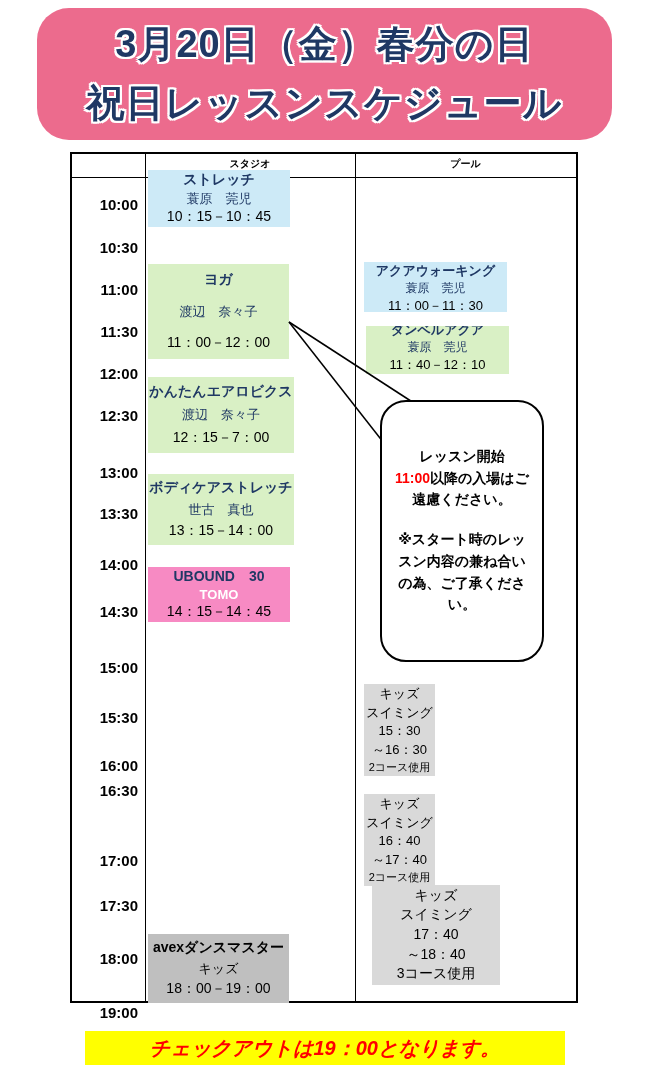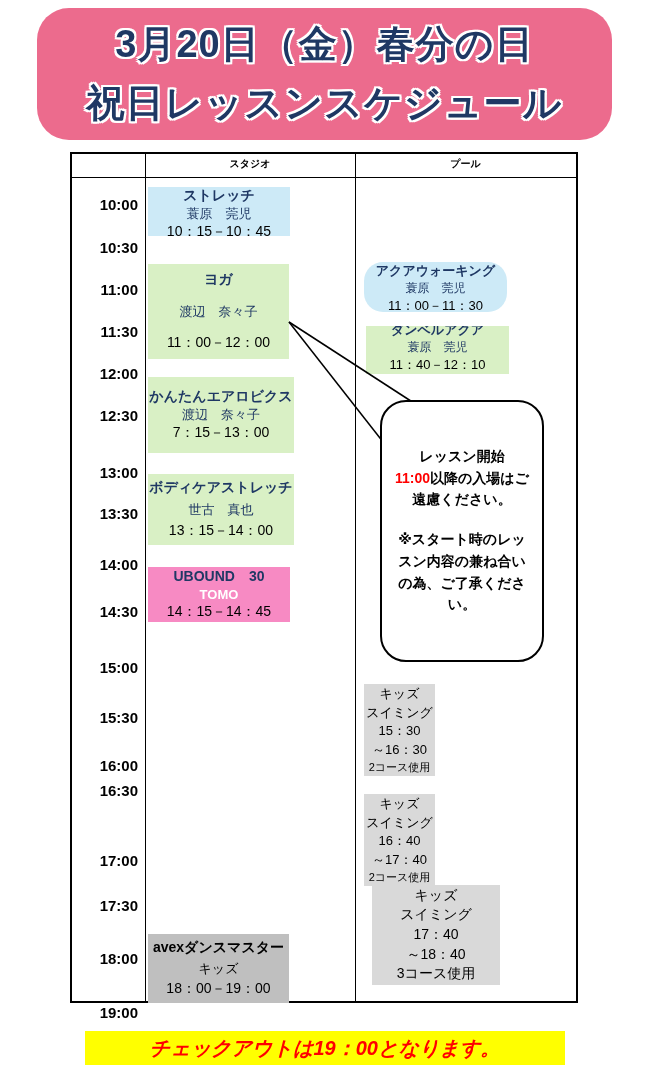--- a/index.html
+++ b/index.html
@@ -27,30 +27,30 @@
   .time-label { position:absolute; left:0; width:66px; text-align:right;
     font-size:15px; font-weight:bold; color:#000;margin-top:20px; }
 
   
   .block { position:absolute; display:flex; flex-direction:column; align-items:center;
     text-align:center; color:#000; overflow:hidden; }
   .block .title { font-weight:bold; color:var(--navy,#1F3864); font-size:14px; }
   .block .name  { color:var(--navy,#1F3864); font-size:13px; }
   .block .time  { color:#000; font-size:14px; }
 
-  .b-stretch  { left:76px;  top:33px;  width:142px; height:49px;  background:var(--cyan-block,#CDEAF7); justify-content:space-evenly; }
+  .b-stretch  { left:76px;  top:16px;  width:142px; height:57px;  background:var(--cyan-block,#CDEAF7); justify-content:space-evenly; }
   .b-yoga     { left:76px;  top:110px; width:141px; height:95px;  background:var(--green-block,#D9F0C5); justify-content:space-between; padding:7px 0; }
-  .b-aerobics { left:76px;  top:223px; width:146px; height:76px;  background:var(--green-block,#D9F0C5); justify-content:center; padding:6px 0; }
+  .b-aerobics { left:76px;  top:223px; width:146px; height:76px;  background:var(--green-block,#D9F0C5); justify-content:space-between; padding:6px 0; }
   .b-bodycare { left:76px;  top:320px; width:146px; height:71px;  background:var(--green-block,#D9F0C5); justify-content:space-between; padding:5px 0; }
   .b-ubound   { left:76px;  top:413px; width:142px; height:55px;  background:var(--pink-block,#F78AC3); justify-content:space-evenly; }
   .b-ubound .name { color:#fff; font-weight:bold; }
   .b-avex     { left:76px;  top:780px; width:141px; height:69px;  background:var(--gray-dark,#BFBFBF); justify-content:space-between; padding:5px 0; }
   .b-avex .title, .b-avex .name { color:#000; }
 
-  .b-aqua     { left:292px; top:108px; width:143px; height:50px;  background:var(--cyan-block,#CDEAF7); justify-content:space-evenly;border-radius:19px; }
+  .b-aqua     { left:292px; top:108px; width:143px; height:50px;  background:var(--cyan-block,#CDEAF7); justify-content:space-evenly; }
   .b-dumbbell { left:294px; top:172px; width:143px; height:48px;  background:var(--green-block,#D9F0C5); justify-content:flex-end; }
   .b-aqua .title, .b-dumbbell .title { font-size:13px; }
   .b-aqua .name, .b-dumbbell .name { font-size:12px; }
   .b-aqua .time, .b-dumbbell .time { font-size:13px; }
 
   .b-kids1 { left:292px; top:530px; width:71px;  height:92px;  background:var(--gray-light,#D9D9D9); justify-content:space-evenly; }
   .b-kids2 { left:292px; top:640px; width:71px;  height:92px;  background:var(--gray-light,#D9D9D9); justify-content:space-evenly; }
   .b-kids3 { left:300px; top:731px; width:128px; height:100px; background:var(--gray-light,#D9D9D9); justify-content:space-evenly; }
   .kline { font-size:13px; color:#000; }
   .kline.small { font-size:11px; }
@@ -114,21 +114,21 @@
 
     <div class="block b-yoga">
       <div class="title">ヨガ</div>
       <div class="name">渡辺　奈々子</div>
       <div class="time">11：00－12：00</div>
     </div>
 
     <div class="block b-aerobics">
       <div class="title">かんたんエアロビクス</div>
       <div class="name">渡辺　奈々子</div>
-      <div class="time">7：15－13：00</div>
+      <div class="time">12：15－7：00</div>
     </div>
 
     <div class="block b-bodycare">
       <div class="title">ボディケアストレッチ</div>
       <div class="name">世古　真也</div>
       <div class="time">13：15－14：00</div>
     </div>
 
     <div class="block b-ubound">
       <div class="title">UBOUND　30</div>

